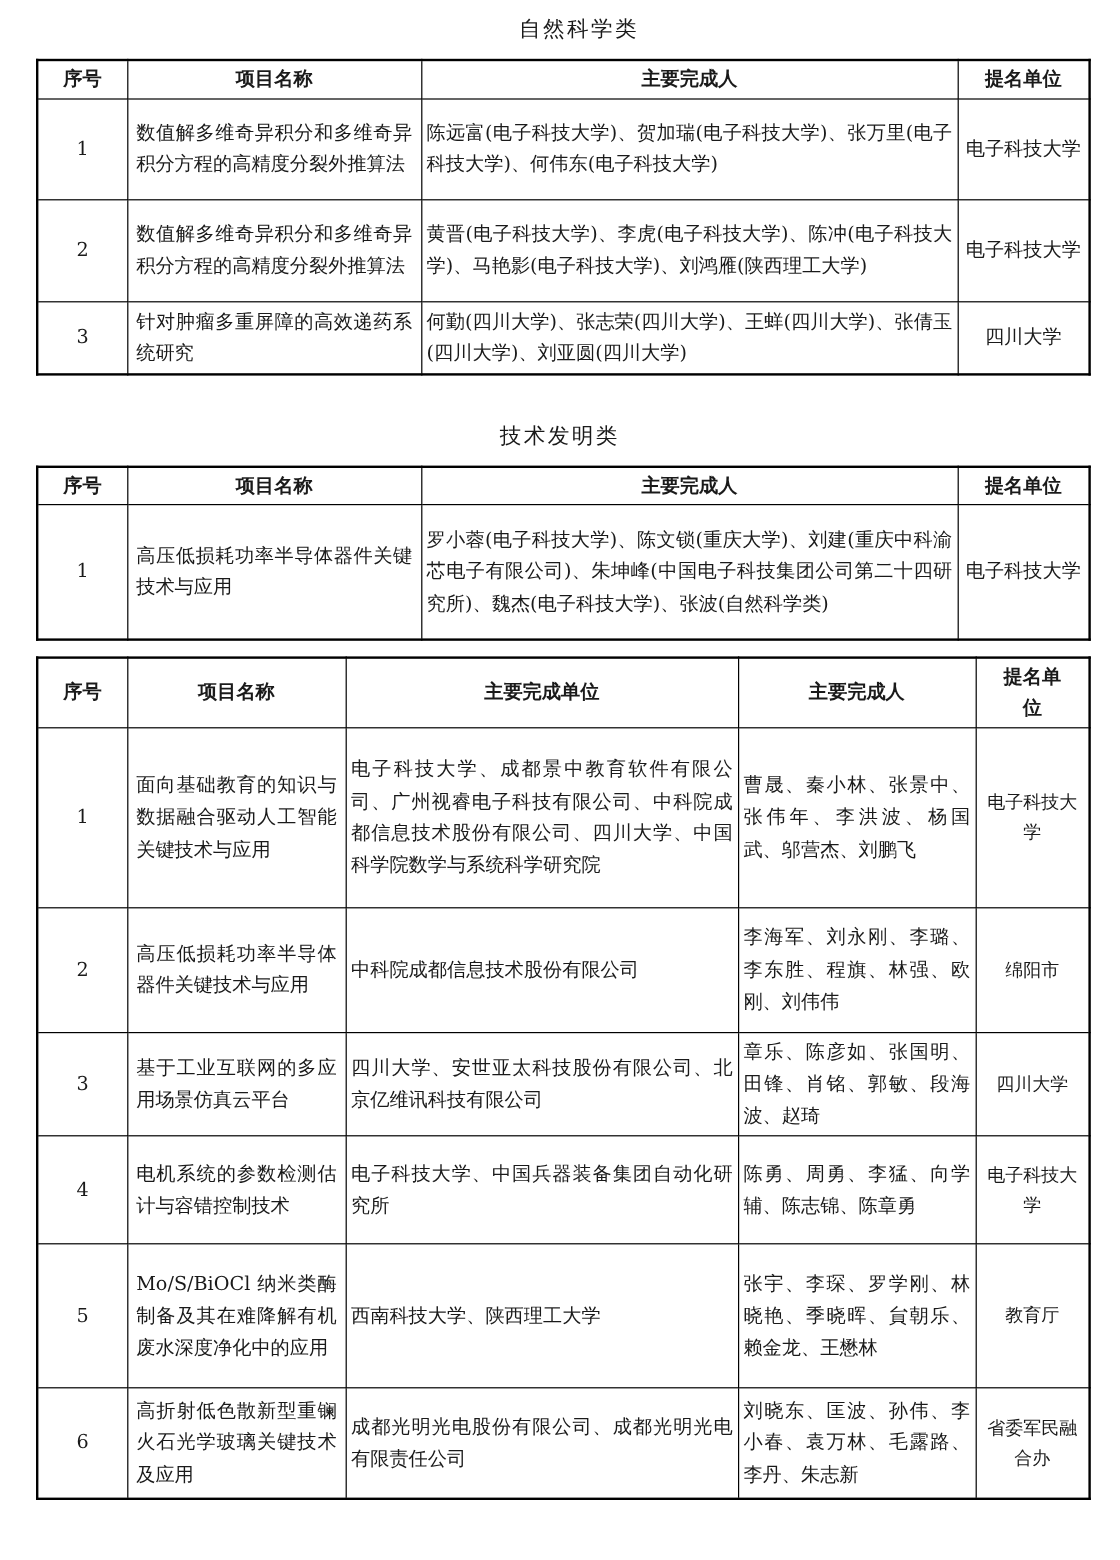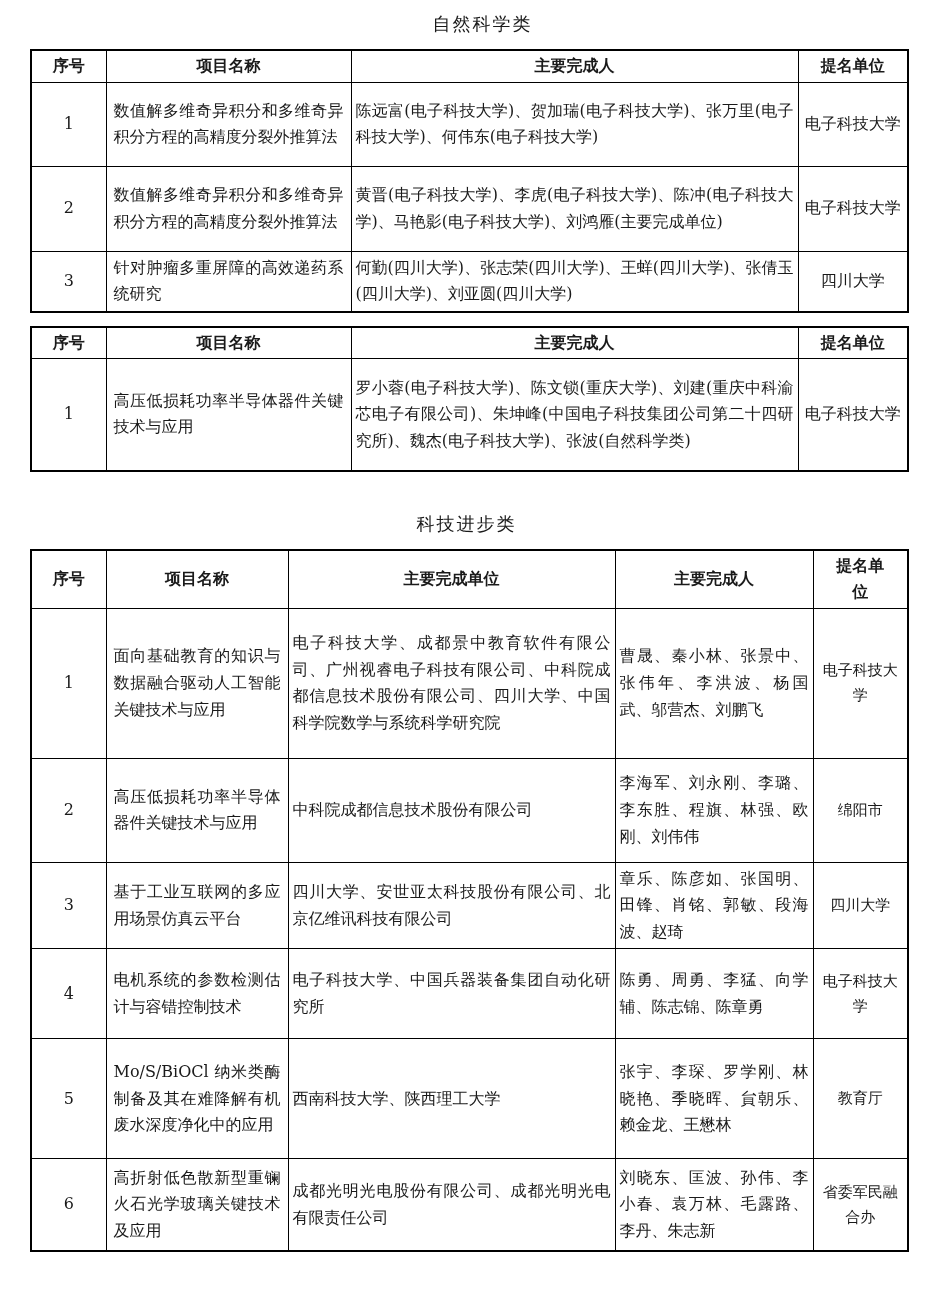--- a/index.html
+++ b/index.html
@@ -113,32 +113,33 @@
     <tbody>
       <tr class="r0">
         <td class="cell-no">1</td>
         <td class="cell-proj">数值解多维奇异积分和多维奇异积分方程的高精度分裂外推算法</td>
         <td class="cell-people">陈远富(电子科技大学)、贺加瑞(电子科技大学)、张万里(电子科技大学)、何伟东(电子科技大学)</td>
         <td class="cell-nom">电子科技大学</td>
       </tr>
       <tr class="r1">
         <td class="cell-no">2</td>
         <td class="cell-proj">数值解多维奇异积分和多维奇异积分方程的高精度分裂外推算法</td>
-        <td class="cell-people">黄晋(电子科技大学)、李虎(电子科技大学)、陈冲(电子科技大学)、马艳影(电子科技大学)、刘鸿雁(主要完成单位)</td>
+        <td class="cell-people">黄晋(电子科技大学)、李虎(电子科技大学)、陈冲(电子科技大学)、马艳影(电子科技大学)、刘鸿雁(陕西理工大学)</td>
         <td class="cell-nom">电子科技大学</td>
       </tr>
       <tr class="r2">
         <td class="cell-no">3</td>
         <td class="cell-proj">针对肿瘤多重屏障的高效递药系统研究</td>
         <td class="cell-people">何勤(四川大学)、张志荣(四川大学)、王蛘(四川大学)、张倩玉(四川大学)、刘亚圆(四川大学)</td>
         <td class="cell-nom">四川大学</td>
       </tr>
     </tbody>
   </table>
 
+  <h2 class="section-heading sh-2">技术发明类</h2>
   <table class="award t2">
     <colgroup>
       <col style="width:75px">
         <col style="width:245px">
         <col style="width:447px">
         <col style="width:110px">
     </colgroup>
     <thead>
       <tr class="hd">
         <th>序号</th>
@@ -150,21 +151,20 @@
     <tbody>
       <tr class="r0">
         <td class="cell-no">1</td>
         <td class="cell-proj">高压低损耗功率半导体器件关键技术与应用</td>
         <td class="cell-people">罗小蓉(电子科技大学)、陈文锁(重庆大学)、刘建(重庆中科渝芯电子有限公司)、朱坤峰(中国电子科技集团公司第二十四研究所)、魏杰(电子科技大学)、张波(自然科学类)</td>
         <td class="cell-nom">电子科技大学</td>
       </tr>
     </tbody>
   </table>
 
-  <h2 class="section-heading sh-3">科技进步类</h2>
   <table class="award t3">
     <colgroup>
       <col style="width:75px">
         <col style="width:182px">
         <col style="width:327px">
         <col style="width:198px">
         <col style="width:95px">
     </colgroup>
     <thead>
       <tr class="hd">

